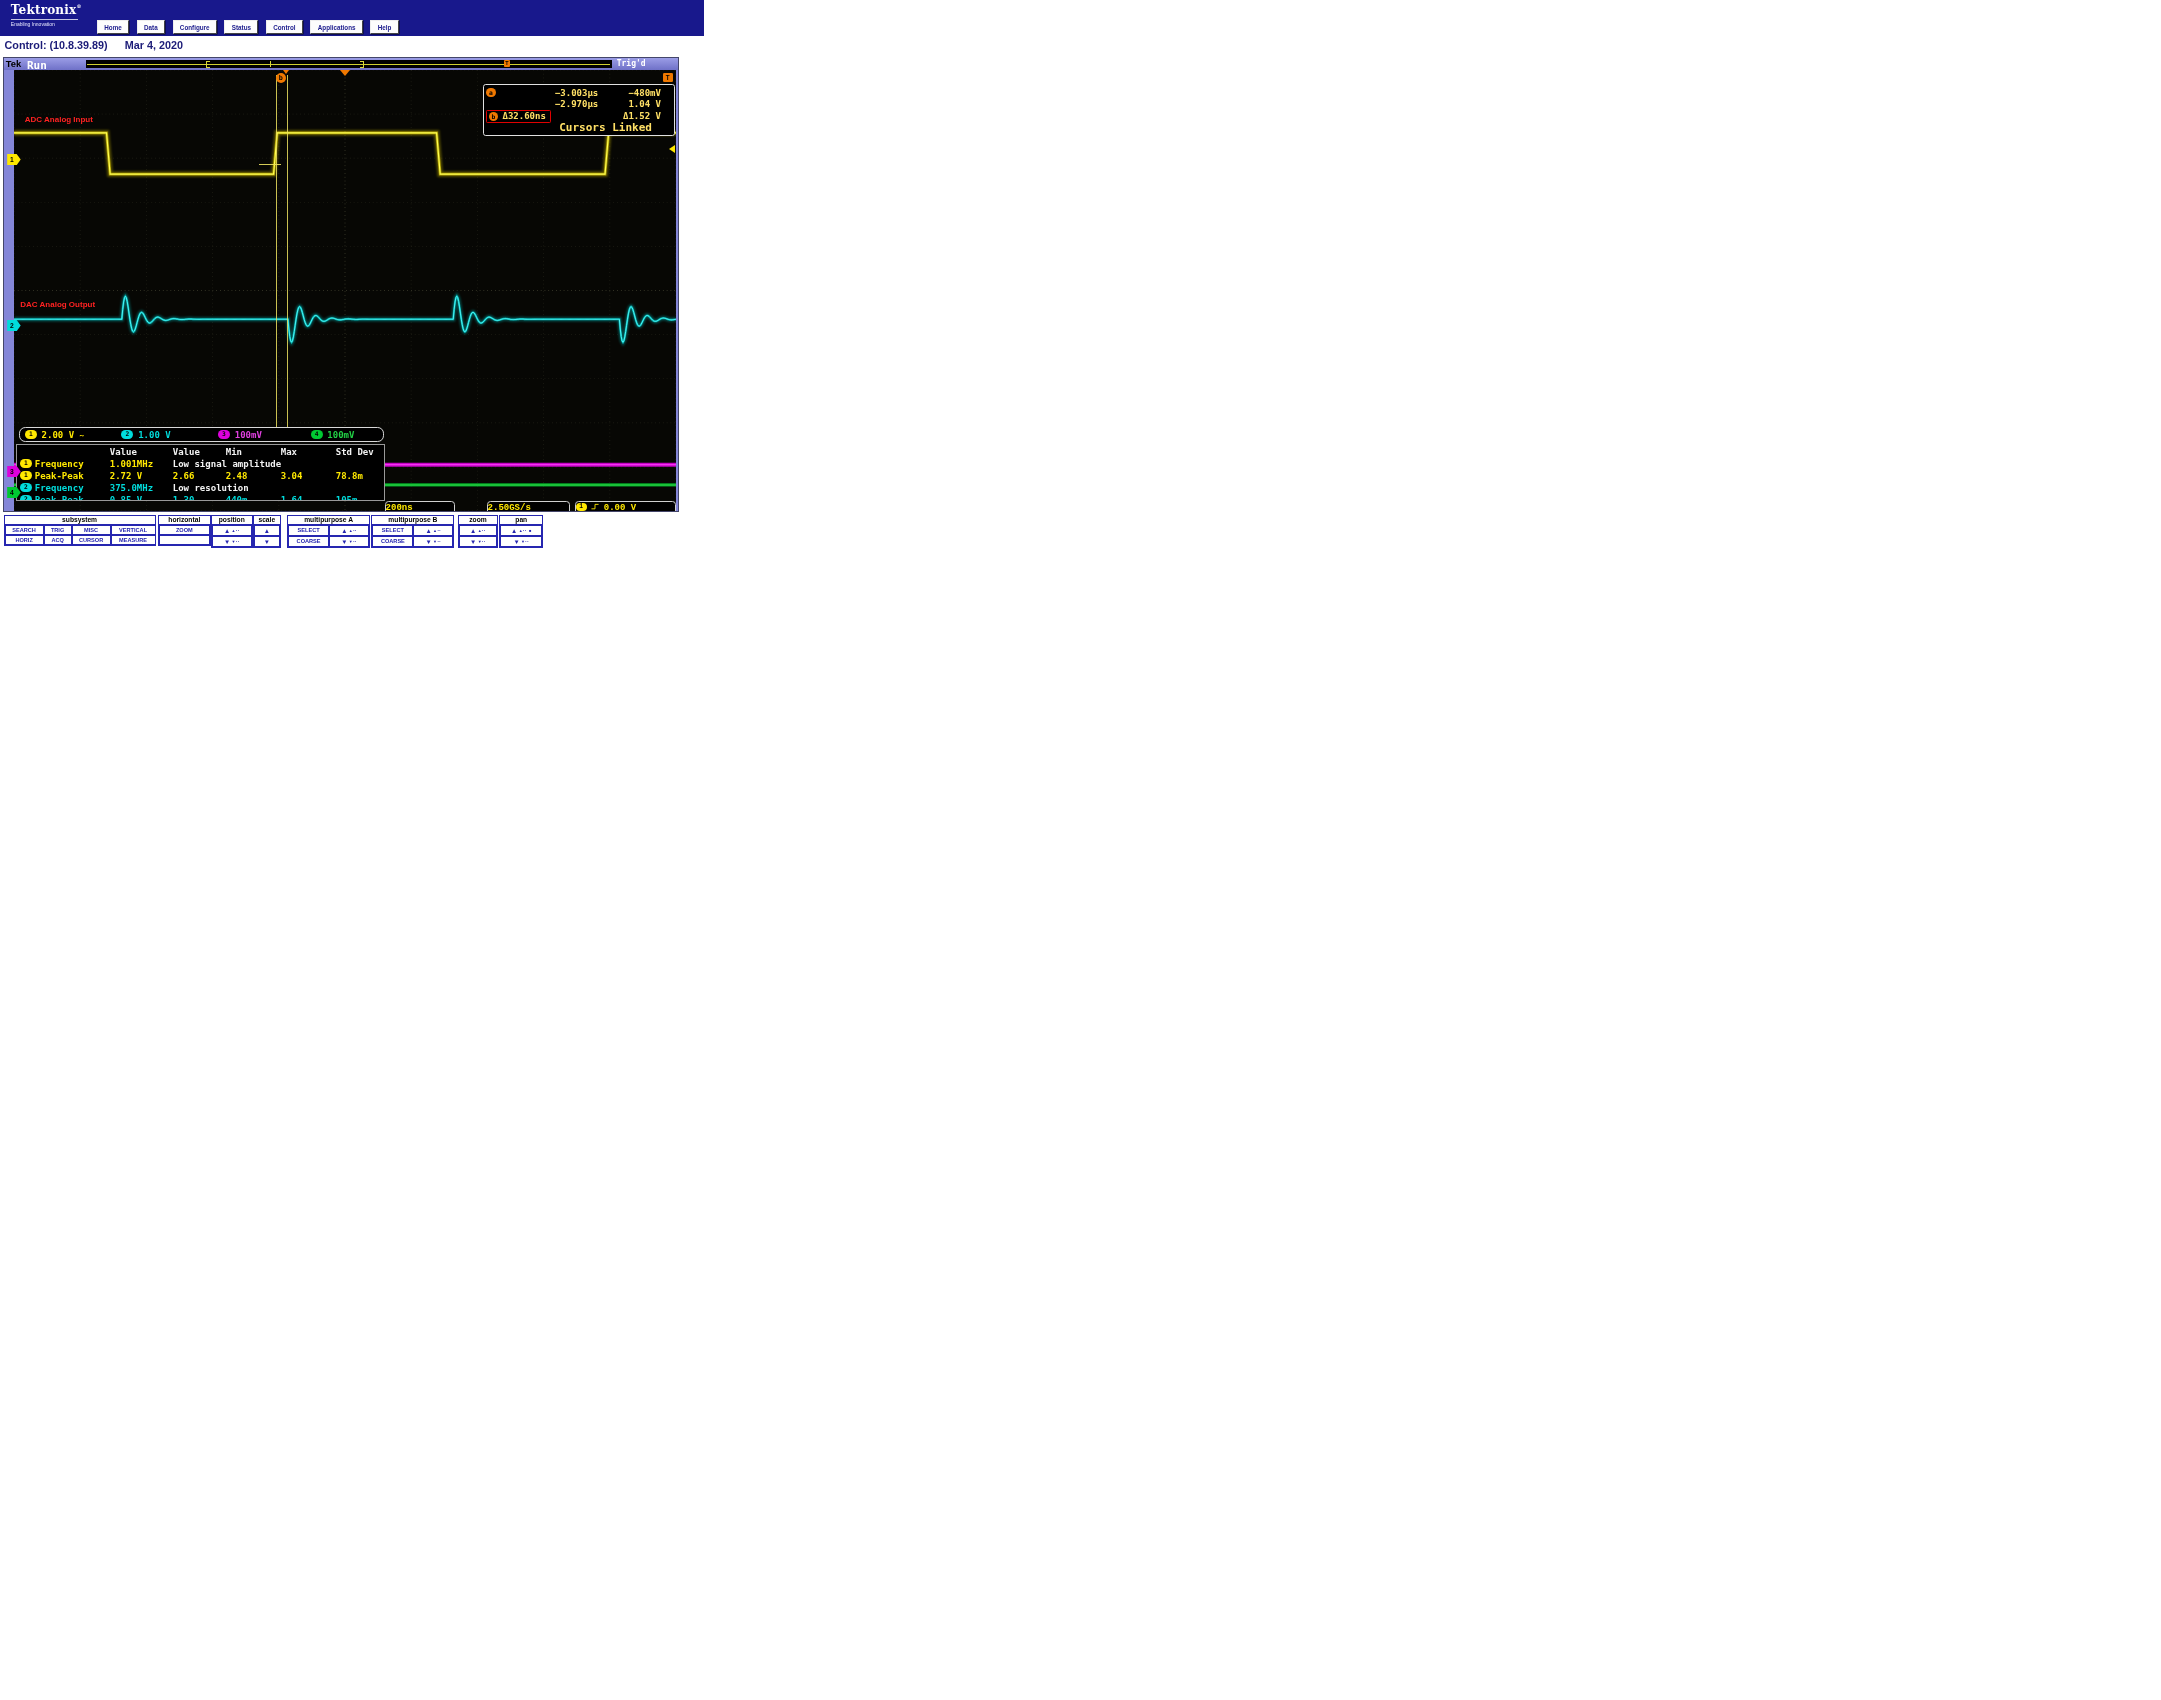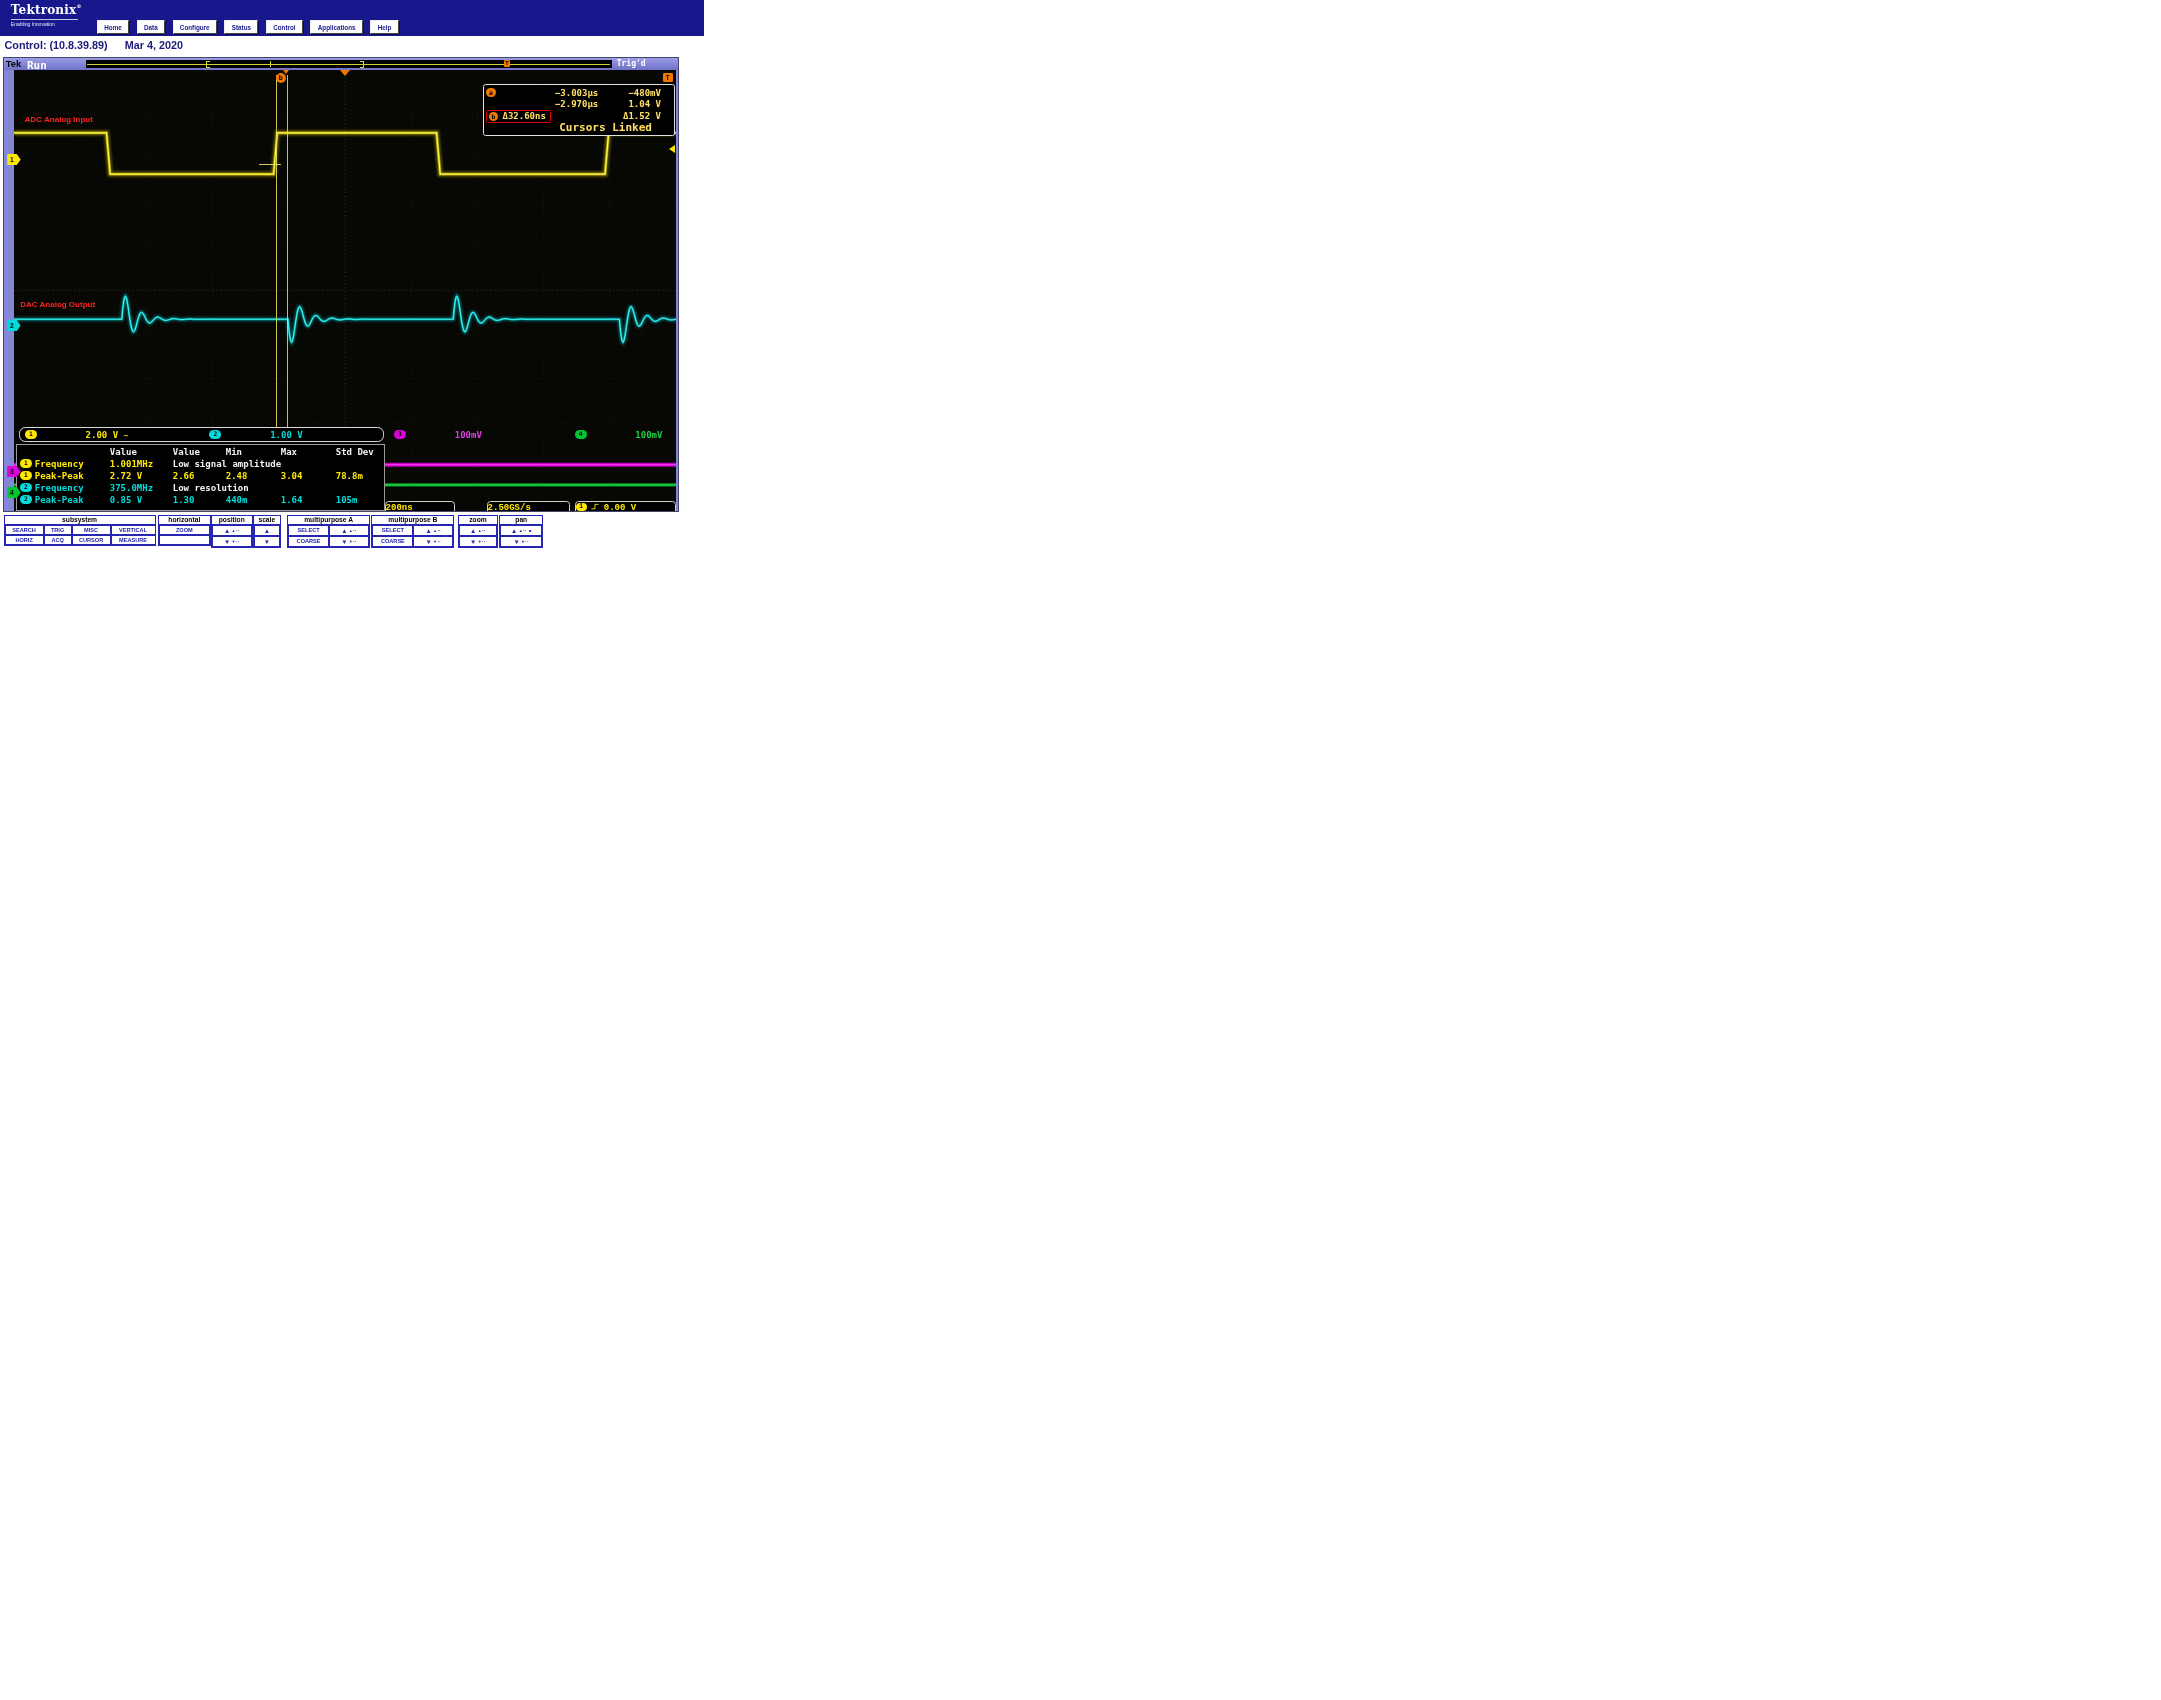--- a/index.html
+++ b/index.html
@@ -68,28 +68,28 @@
   .cb-time{text-align:right;}
   .cb-volt{text-align:right;padding-right:10px;}
   .cb-badge{width:9.4px;height:9.4px;border-radius:50%;background:#f07800;color:#000;font-size:6.3px;
     text-align:center;line-height:9.4px;display:inline-block;}
   .redbox{display:inline-flex;align-items:center;gap:4.5px;border:1.3px solid #e00000;border-radius:1.3px;padding:0 4.5px 0 1.3px;height:10.8px;}
   .cb-linked{text-align:center;padding-left:54px;font-size:11px;height:11.7px;line-height:11.7px;}
 
   
   .scale-bar{position:absolute;left:5.4px;top:357px;width:365px;height:15px;background:#000;border:0.9px solid #d8d8d8;
     border-radius:6.3px;box-sizing:border-box;display:grid;grid-template-columns:21.6px 75px 21.6px 75px 21.6px 71px 21.6px 1fr;
-    align-items:center;font-family:"DejaVu Sans Mono",monospace;font-weight:bold;font-size:9px;gap:44px;}
+    align-items:center;font-family:"DejaVu Sans Mono",monospace;font-weight:bold;font-size:9px;}
   .pill{width:12px;height:8.5px;border-radius:4.5px;color:#000;font-size:6.3px;text-align:center;line-height:8.5px;justify-self:center;}
   .p1{background:#ffe800;} .p2{background:#00dcdc;} .p3{background:#dd00dd;} .p4{background:#00c832;}
   .sc1{color:#ffe800;} .sc2{color:#00dcdc;} .sc3{color:#e040e0;} .sc4{color:#22d045;}
   .coupling{font-size:7.6px;margin-left:5.4px;}
 
   
-  .meas{position:absolute;left:2.2px;top:374px;width:369px;height:67px;background:#000;border:0.4px solid #999;
+  .meas{position:absolute;left:2.2px;top:374px;width:369px;height:57px;background:#000;border:0.4px solid #999;
     box-sizing:border-box;padding:0.9px 0;font-family:"DejaVu Sans Mono",monospace;font-weight:bold;font-size:9px;overflow:hidden;}
   .m-row{display:grid;grid-template-columns:18px 75px 63px 53px 55px 55px 47px;align-items:center;height:12px;}
   .m-head{color:#f2f2f2;height:11.7px;}
   .m-note{grid-column:4/8;color:#f2f2f2;}
   .y{color:#ffe800;} .c{color:#00dcdc;}
   .m-row .pill{justify-self:center;}
 
   
   .robox{position:absolute;top:431px;height:16px;background:#000;border:0.9px solid #cfcfcf;border-radius:3.6px;
     box-sizing:border-box;color:#ffe800;font-family:Liberation Mono, monospace;font-weight:bold;font-size:9px;

